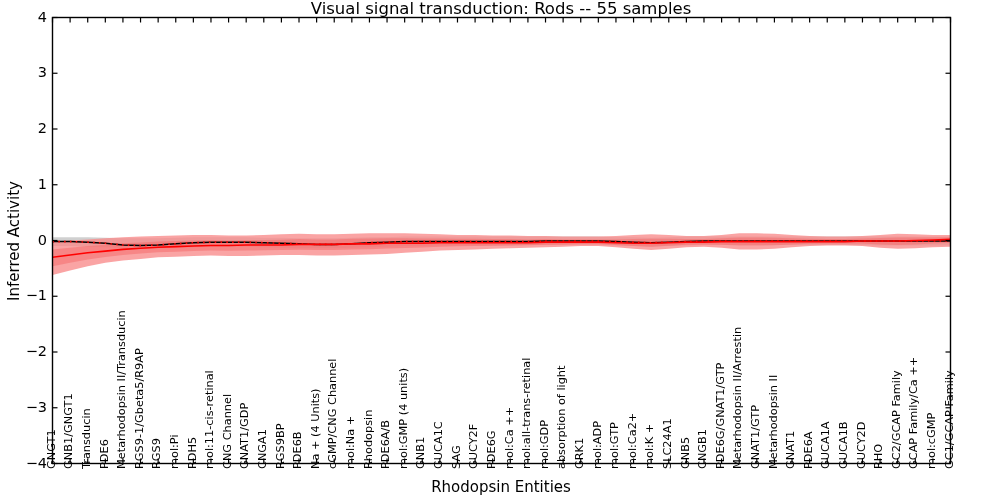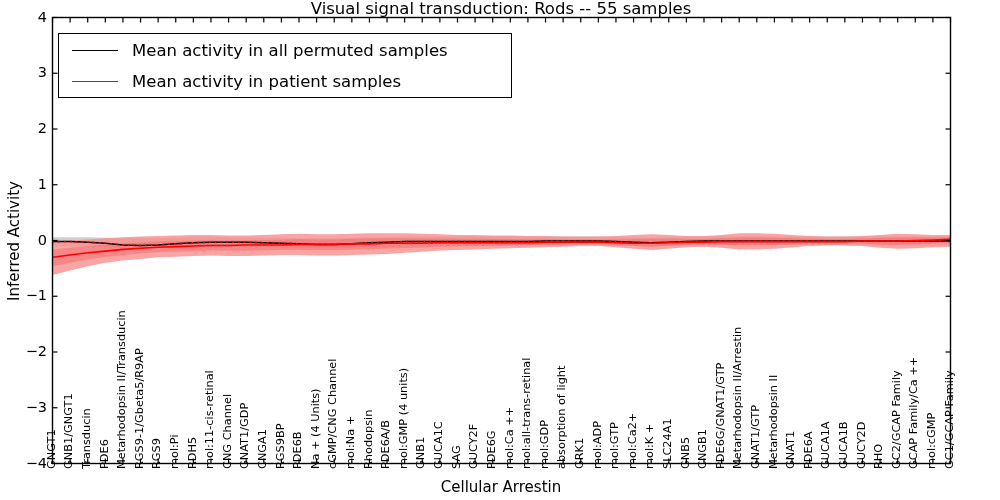--- a/index.html
+++ b/index.html
@@ -114,21 +114,21 @@
   }
 </style>
 </head>
 <body>
 
 <div id="figure">
 
   <div id="chart-title">Visual signal transduction: Rods -- 55 samples</div>
 
   <div id="ylabel">Inferred Activity</div>
-  <div id="xlabel">Cellular Arrestin</div>
+  <div id="xlabel">Rhodopsin Entities</div>
 
   <svg id="plot-svg" width="1000" height="500">
     <g id="svg-content">
         <path d="M 52.5 237.15500000000003 L 70.1078431372549 237.15500000000003 L 87.7156862745098 237.15500000000003 L 105.3235294117647 237.7125 L 122.93137254901961 238.27 L 140.5392156862745 238.27 L 158.1470588235294 238.27 L 175.7549019607843 237.7125 L 193.36274509803923 237.15500000000003 L 210.97058823529412 237.15500000000003 L 228.578431372549 237.15500000000003 L 246.18627450980392 237.15500000000003 L 263.7941176470588 237.7125 L 281.4019607843137 237.7125 L 299.0098039215686 238.27 L 316.61764705882354 238.27 L 334.22549019607845 238.27 L 351.8333333333333 237.7125 L 369.44117647058823 237.15500000000003 L 387.04901960784315 237.15500000000003 L 404.656862745098 236.5975 L 422.2647058823529 236.5975 L 439.87254901960785 236.5975 L 457.48039215686276 236.5975 L 475.0882352941176 236.5975 L 492.69607843137254 236.5975 L 510.3039215686274 236.5975 L 527.9117647058824 236.5975 L 545.5196078431372 236.5975 L 563.1274509803922 236.5975 L 580.7352941176471 236.5975 L 598.3431372549019 236.5975 L 615.9509803921569 237.15500000000003 L 633.5588235294118 237.15500000000003 L 651.1666666666666 237.7125 L 668.7745098039215 237.15500000000003 L 686.3823529411765 236.5975 L 703.9901960784314 236.5975 L 721.5980392156863 236.5975 L 739.2058823529411 236.5975 L 756.813725490196 236.5975 L 774.421568627451 236.5975 L 792.0294117647059 236.5975 L 809.6372549019608 236.5975 L 827.2450980392157 236.5975 L 844.8529411764706 236.5975 L 862.4607843137255 236.5975 L 880.0686274509803 236.5975 L 897.6764705882352 236.5975 L 915.2843137254902 236.5975 L 932.8921568627451 236.5975 L 950.5 236.5975 L 950.5 245.51749999999998 L 932.8921568627451 245.51749999999998 L 915.2843137254902 245.51749999999998 L 897.6764705882352 245.51749999999998 L 880.0686274509803 245.51749999999998 L 862.4607843137255 244.96 L 844.8529411764706 244.96 L 827.2450980392157 244.96 L 809.6372549019608 244.96 L 792.0294117647059 244.96 L 774.421568627451 244.96 L 756.813725490196 244.96 L 739.2058823529411 244.96 L 721.5980392156863 244.96 L 703.9901960784314 244.96 L 686.3823529411765 245.51749999999998 L 668.7745098039215 246.07500000000002 L 651.1666666666666 246.6325 L 633.5588235294118 246.07500000000002 L 615.9509803921569 245.51749999999998 L 598.3431372549019 244.96 L 580.7352941176471 244.96 L 563.1274509803922 244.96 L 545.5196078431372 244.96 L 527.9117647058824 244.96 L 510.3039215686274 245.51749999999998 L 492.69607843137254 245.51749999999998 L 475.0882352941176 245.51749999999998 L 457.48039215686276 245.51749999999998 L 439.87254901960785 245.51749999999998 L 422.2647058823529 246.07500000000002 L 404.656862745098 246.07500000000002 L 387.04901960784315 246.6325 L 369.44117647058823 247.19 L 351.8333333333333 247.7475 L 334.22549019607845 248.305 L 316.61764705882354 248.305 L 299.0098039215686 248.305 L 281.4019607843137 247.7475 L 263.7941176470588 247.19 L 246.18627450980392 246.6325 L 228.578431372549 246.6325 L 210.97058823529412 246.6325 L 193.36274509803923 247.19 L 175.7549019607843 247.7475 L 158.1470588235294 248.305 L 140.5392156862745 248.86249999999998 L 122.93137254901961 248.305 L 105.3235294117647 247.19 L 87.7156862745098 246.6325 L 70.1078431372549 246.07500000000002 L 52.5 246.07500000000002 Z" fill="#c8c8c8" fill-opacity="0.85" stroke="none"></path>
         <path d="M 52.5 241.615 L 70.1078431372549 240.5 L 87.7156862745098 239.38500000000002 L 105.3235294117647 238.27 L 122.93137254901961 237.15500000000003 L 140.5392156862745 236.5975 L 158.1470588235294 236.04 L 175.7549019607843 235.48250000000002 L 193.36274509803923 234.925 L 210.97058823529412 234.925 L 228.578431372549 235.48250000000002 L 246.18627450980392 235.48250000000002 L 263.7941176470588 234.925 L 281.4019607843137 234.36749999999998 L 299.0098039215686 233.81 L 316.61764705882354 234.36749999999998 L 334.22549019607845 234.36749999999998 L 351.8333333333333 233.81 L 369.44117647058823 233.2525 L 387.04901960784315 233.2525 L 404.656862745098 233.2525 L 422.2647058823529 233.81 L 439.87254901960785 234.36749999999998 L 457.48039215686276 234.925 L 475.0882352941176 234.925 L 492.69607843137254 235.48250000000002 L 510.3039215686274 235.48250000000002 L 527.9117647058824 236.04 L 545.5196078431372 236.04 L 563.1274509803922 236.5975 L 580.7352941176471 236.5975 L 598.3431372549019 236.5975 L 615.9509803921569 236.04 L 633.5588235294118 234.925 L 651.1666666666666 234.36749999999998 L 668.7745098039215 234.925 L 686.3823529411765 236.04 L 703.9901960784314 236.04 L 721.5980392156863 234.925 L 739.2058823529411 233.2525 L 756.813725490196 233.2525 L 774.421568627451 233.81 L 792.0294117647059 234.925 L 809.6372549019608 236.04 L 827.2450980392157 236.5975 L 844.8529411764706 236.5975 L 862.4607843137255 236.04 L 880.0686274509803 234.925 L 897.6764705882352 233.81 L 915.2843137254902 234.36749999999998 L 932.8921568627451 234.925 L 950.5 234.925 L 950.5 246.6325 L 932.8921568627451 247.19 L 915.2843137254902 248.305 L 897.6764705882352 248.86249999999998 L 880.0686274509803 247.7475 L 862.4607843137255 246.07500000000002 L 844.8529411764706 245.51749999999998 L 827.2450980392157 245.51749999999998 L 809.6372549019608 246.07500000000002 L 792.0294117647059 247.19 L 774.421568627451 248.86249999999998 L 756.813725490196 249.42000000000002 L 739.2058823529411 249.42000000000002 L 721.5980392156863 247.7475 L 703.9901960784314 246.6325 L 686.3823529411765 247.19 L 668.7745098039215 248.86249999999998 L 651.1666666666666 249.9775 L 633.5588235294118 248.86249999999998 L 615.9509803921569 247.19 L 598.3431372549019 246.07500000000002 L 580.7352941176471 246.07500000000002 L 563.1274509803922 246.6325 L 545.5196078431372 247.19 L 527.9117647058824 247.7475 L 510.3039215686274 248.305 L 492.69607843137254 248.86249999999998 L 475.0882352941176 249.42000000000002 L 457.48039215686276 249.9775 L 439.87254901960785 250.535 L 422.2647058823529 251.65 L 404.656862745098 252.76500000000001 L 387.04901960784315 253.88000000000002 L 369.44117647058823 254.4375 L 351.8333333333333 254.99499999999998 L 334.22549019607845 255.5525 L 316.61764705882354 255.5525 L 299.0098039215686 254.99499999999998 L 281.4019607843137 254.99499999999998 L 263.7941176470588 255.5525 L 246.18627450980392 256.11 L 228.578431372549 256.11 L 210.97058823529412 255.5525 L 193.36274509803923 256.11 L 175.7549019607843 256.6675 L 158.1470588235294 257.225 L 140.5392156862745 258.89750000000004 L 122.93137254901961 260.57 L 105.3235294117647 262.79999999999995 L 87.7156862745098 266.145 L 70.1078431372549 270.605 L 52.5 275.065 Z" fill="#f98b8b" fill-opacity="0.78" stroke="none"></path>
         <path d="M 52.5 249.42000000000002 L 70.1078431372549 247.7475 L 87.7156862745098 246.07500000000002 L 105.3235294117647 244.68125 L 122.93137254901961 243.2875 L 140.5392156862745 242.45125000000002 L 158.1470588235294 241.615 L 175.7549019607843 241.05749999999998 L 193.36274509803923 240.5 L 210.97058823529412 240.22125 L 228.578431372549 240.5 L 246.18627450980392 240.22125 L 263.7941176470588 239.94250000000002 L 281.4019607843137 239.66375000000002 L 299.0098039215686 239.10625 L 316.61764705882354 239.38500000000002 L 334.22549019607845 239.38500000000002 L 351.8333333333333 238.8275 L 369.44117647058823 238.54874999999998 L 387.04901960784315 238.27 L 404.656862745098 238.27 L 422.2647058823529 238.54874999999998 L 439.87254901960785 238.54874999999998 L 457.48039215686276 238.8275 L 475.0882352941176 238.8275 L 492.69607843137254 239.10625 L 510.3039215686274 239.10625 L 527.9117647058824 239.38500000000002 L 545.5196078431372 239.10625 L 563.1274509803922 239.38500000000002 L 580.7352941176471 239.38500000000002 L 598.3431372549019 239.38500000000002 L 615.9509803921569 239.38500000000002 L 633.5588235294118 239.10625 L 651.1666666666666 238.8275 L 668.7745098039215 238.8275 L 686.3823529411765 239.10625 L 703.9901960784314 239.10625 L 721.5980392156863 238.27 L 739.2058823529411 237.43375 L 756.813725490196 237.43375 L 774.421568627451 237.7125 L 792.0294117647059 238.27 L 809.6372549019608 238.8275 L 827.2450980392157 239.10625 L 844.8529411764706 239.10625 L 862.4607843137255 238.54874999999998 L 880.0686274509803 237.99125 L 897.6764705882352 237.43375 L 915.2843137254902 237.43375 L 932.8921568627451 237.43375 L 950.5 237.15500000000003 L 950.5 243.00875 L 932.8921568627451 243.56625 L 915.2843137254902 244.4025 L 897.6764705882352 244.96 L 880.0686274509803 244.4025 L 862.4607843137255 243.56625 L 844.8529411764706 243.56625 L 827.2450980392157 243.56625 L 809.6372549019608 243.845 L 792.0294117647059 244.4025 L 774.421568627451 245.23875 L 756.813725490196 245.51749999999998 L 739.2058823529411 245.51749999999998 L 721.5980392156863 244.68125 L 703.9901960784314 244.4025 L 686.3823529411765 244.68125 L 668.7745098039215 245.79625000000001 L 651.1666666666666 246.6325 L 633.5588235294118 246.07500000000002 L 615.9509803921569 244.96 L 598.3431372549019 244.12375 L 580.7352941176471 244.12375 L 563.1274509803922 244.4025 L 545.5196078431372 244.68125 L 527.9117647058824 245.23875 L 510.3039215686274 245.51749999999998 L 492.69607843137254 245.79625000000001 L 475.0882352941176 246.07500000000002 L 457.48039215686276 246.35375 L 439.87254901960785 246.6325 L 422.2647058823529 247.46875 L 404.656862745098 248.02624999999998 L 387.04901960784315 248.58375 L 369.44117647058823 249.14124999999999 L 351.8333333333333 249.42000000000002 L 334.22549019607845 249.9775 L 316.61764705882354 249.9775 L 299.0098039215686 249.69875 L 281.4019607843137 249.9775 L 263.7941176470588 250.25625 L 246.18627450980392 250.535 L 228.578431372549 250.81375 L 210.97058823529412 250.535 L 193.36274509803923 251.0925 L 175.7549019607843 251.65 L 158.1470588235294 252.2075 L 140.5392156862745 253.60125 L 122.93137254901961 254.99499999999998 L 105.3235294117647 256.94624999999996 L 87.7156862745098 259.455 L 70.1078431372549 262.79999999999995 L 52.5 266.145 Z" fill="#f46d6d" fill-opacity="0.55" stroke="none"></path>
         <path d="M 52.5 241.615 L 70.1078431372549 241.615 L 87.7156862745098 242.17249999999999 L 105.3235294117647 243.2875 L 122.93137254901961 244.96 L 140.5392156862745 245.51749999999998 L 158.1470588235294 244.96 L 175.7549019607843 243.845 L 193.36274509803923 242.73 L 210.97058823529412 242.17249999999999 L 228.578431372549 242.17249999999999 L 246.18627450980392 242.17249999999999 L 263.7941176470588 242.73 L 281.4019607843137 243.2875 L 299.0098039215686 243.845 L 316.61764705882354 244.4025 L 334.22549019607845 244.4025 L 351.8333333333333 243.845 L 369.44117647058823 242.73 L 387.04901960784315 242.17249999999999 L 404.656862745098 241.615 L 422.2647058823529 241.615 L 439.87254901960785 241.615 L 457.48039215686276 241.615 L 475.0882352941176 241.615 L 492.69607843137254 241.615 L 510.3039215686274 241.615 L 527.9117647058824 241.615 L 545.5196078431372 241.05749999999998 L 563.1274509803922 241.05749999999998 L 580.7352941176471 241.05749999999998 L 598.3431372549019 241.05749999999998 L 615.9509803921569 241.615 L 633.5588235294118 242.17249999999999 L 651.1666666666666 242.73 L 668.7745098039215 242.17249999999999 L 686.3823529411765 241.615 L 703.9901960784314 241.05749999999998 L 721.5980392156863 241.05749999999998 L 739.2058823529411 241.05749999999998 L 756.813725490196 241.05749999999998 L 774.421568627451 241.05749999999998 L 792.0294117647059 241.05749999999998 L 809.6372549019608 241.05749999999998 L 827.2450980392157 241.05749999999998 L 844.8529411764706 241.05749999999998 L 862.4607843137255 241.05749999999998 L 880.0686274509803 241.05749999999998 L 897.6764705882352 241.05749999999998 L 915.2843137254902 241.05749999999998 L 932.8921568627451 241.05749999999998 L 950.5 241.05749999999998" fill="none" stroke="#000000" stroke-width="1.5"></path>
         <path d="M 52.5 257.225 L 70.1078431372549 254.99499999999998 L 87.7156862745098 252.76500000000001 L 105.3235294117647 251.0925 L 122.93137254901961 249.42000000000002 L 140.5392156862745 248.305 L 158.1470588235294 247.19 L 175.7549019607843 246.6325 L 193.36274509803923 246.07500000000002 L 210.97058823529412 245.51749999999998 L 228.578431372549 245.51749999999998 L 246.18627450980392 244.96 L 263.7941176470588 244.96 L 281.4019607843137 244.96 L 299.0098039215686 244.4025 L 316.61764705882354 244.4025 L 334.22549019607845 244.4025 L 351.8333333333333 243.845 L 369.44117647058823 243.845 L 387.04901960784315 243.2875 L 404.656862745098 243.2875 L 422.2647058823529 243.2875 L 439.87254901960785 242.73 L 457.48039215686276 242.73 L 475.0882352941176 242.73 L 492.69607843137254 242.73 L 510.3039215686274 242.73 L 527.9117647058824 242.73 L 545.5196078431372 242.17249999999999 L 563.1274509803922 242.17249999999999 L 580.7352941176471 242.17249999999999 L 598.3431372549019 242.17249999999999 L 615.9509803921569 242.73 L 633.5588235294118 243.2875 L 651.1666666666666 243.2875 L 668.7745098039215 242.73 L 686.3823529411765 242.17249999999999 L 703.9901960784314 242.17249999999999 L 721.5980392156863 241.615 L 739.2058823529411 241.615 L 756.813725490196 241.615 L 774.421568627451 241.615 L 792.0294117647059 241.615 L 809.6372549019608 241.615 L 827.2450980392157 241.615 L 844.8529411764706 241.615 L 862.4607843137255 241.05749999999998 L 880.0686274509803 241.05749999999998 L 897.6764705882352 241.05749999999998 L 915.2843137254902 240.5 L 932.8921568627451 239.94250000000002 L 950.5 239.38500000000002" fill="none" stroke="#ff0000" stroke-width="1.6"></path>
         <path d="M 52.5 241.615 L 70.1078431372549 241.615 L 87.7156862745098 242.17249999999999 L 105.3235294117647 243.2875 L 122.93137254901961 244.96 L 140.5392156862745 245.51749999999998 L 158.1470588235294 244.96 L 175.7549019607843 243.845 L 193.36274509803923 242.73 L 210.97058823529412 242.17249999999999 L 228.578431372549 242.17249999999999 L 246.18627450980392 242.17249999999999 L 263.7941176470588 242.73 L 281.4019607843137 243.2875 L 299.0098039215686 243.845 L 316.61764705882354 244.4025 L 334.22549019607845 244.4025 L 351.8333333333333 243.845 L 369.44117647058823 242.73 L 387.04901960784315 242.17249999999999 L 404.656862745098 241.615 L 422.2647058823529 241.615 L 439.87254901960785 241.615 L 457.48039215686276 241.615 L 475.0882352941176 241.615 L 492.69607843137254 241.615 L 510.3039215686274 241.615 L 527.9117647058824 241.615 L 545.5196078431372 241.05749999999998 L 563.1274509803922 241.05749999999998 L 580.7352941176471 241.05749999999998 L 598.3431372549019 241.05749999999998 L 615.9509803921569 241.615 L 633.5588235294118 242.17249999999999 L 651.1666666666666 242.73 L 668.7745098039215 242.17249999999999 L 686.3823529411765 241.615 L 703.9901960784314 241.05749999999998 L 721.5980392156863 241.05749999999998 L 739.2058823529411 241.05749999999998 L 756.813725490196 241.05749999999998 L 774.421568627451 241.05749999999998 L 792.0294117647059 241.05749999999998 L 809.6372549019608 241.05749999999998 L 827.2450980392157 241.05749999999998 L 844.8529411764706 241.05749999999998 L 862.4607843137255 241.05749999999998 L 880.0686274509803 241.05749999999998 L 897.6764705882352 241.05749999999998 L 915.2843137254902 241.05749999999998 L 932.8921568627451 241.05749999999998 L 950.5 241.05749999999998" fill="none" stroke="#ff0000" stroke-width="1.6" stroke-dasharray="1.6 4.2" stroke-linecap="butt"></path>
         <rect x="52.5" y="17.5" width="898" height="446" fill="none" stroke="#000" stroke-width="1.4"></rect>
@@ -316,24 +316,14 @@
       <div class="xtick-label" style="left: 831.445px; bottom: 31px;">GUCA1A</div>
       <div class="xtick-label" style="left: 849.053px; bottom: 31px;">GUCA1B</div>
       <div class="xtick-label" style="left: 866.661px; bottom: 31px;">GUCY2D</div>
       <div class="xtick-label" style="left: 884.269px; bottom: 31px;">RHO</div>
       <div class="xtick-label" style="left: 901.876px; bottom: 31px;">GC2/GCAP Family</div>
       <div class="xtick-label" style="left: 919.484px; bottom: 31px;">GCAP Family/Ca ++</div>
       <div class="xtick-label" style="left: 937.092px; bottom: 31px;">mol:cGMP</div>
       <div class="xtick-label" style="left: 954.7px; bottom: 31px;">GC1/GCAP Family</div>
     </div>
 
-  <div id="legend-box">
-    <div class="legend-row" style="top:0px;">
-      <span class="legend-swatch" style="border-top-color:#000000;"></span>
-      <span class="legend-text">Mean activity in all permuted samples</span>
-    </div>
-    <div class="legend-row" style="top:31px;">
-      <span class="legend-swatch" style="border-top-color:#ff0000;"></span>
-      <span class="legend-text">Mean activity in patient samples</span>
-    </div>
-  </div>
 
 </div>
 
 </body></html>

